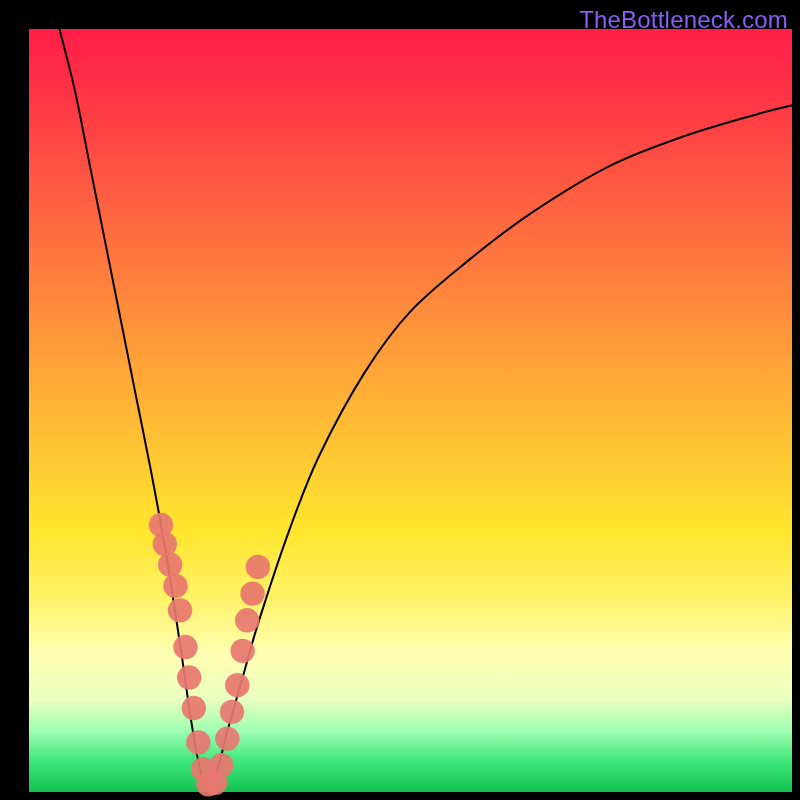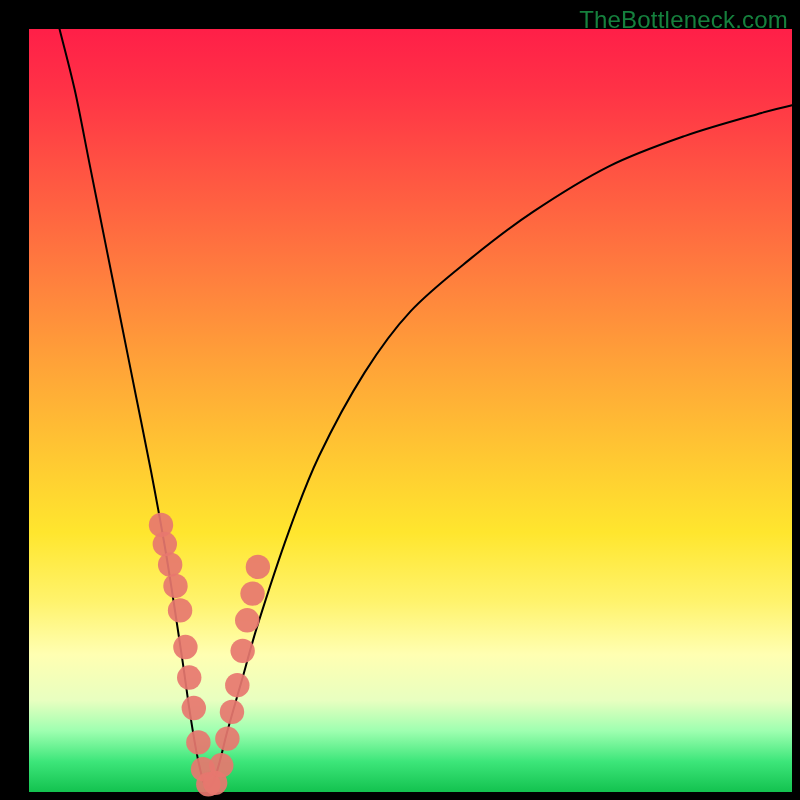--- a/index.html
+++ b/index.html
@@ -38,21 +38,21 @@
       #e8ffc0 88%,
       #9effb0 92%,
       #3de67a 96%,
       #13c24f 100%
     );
   }
   .watermark {
     position: absolute;
     top: 6px;
     right: 12px;
-    color: #15803d;
+    color: #8b5cf6;
     font-size: 24px;
     letter-spacing: 0.2px;
     user-select: none;
     text-align: center;
   }
   svg.curve {
     position: absolute;
     left: 0;
     top: 0;
     width: 763px;

